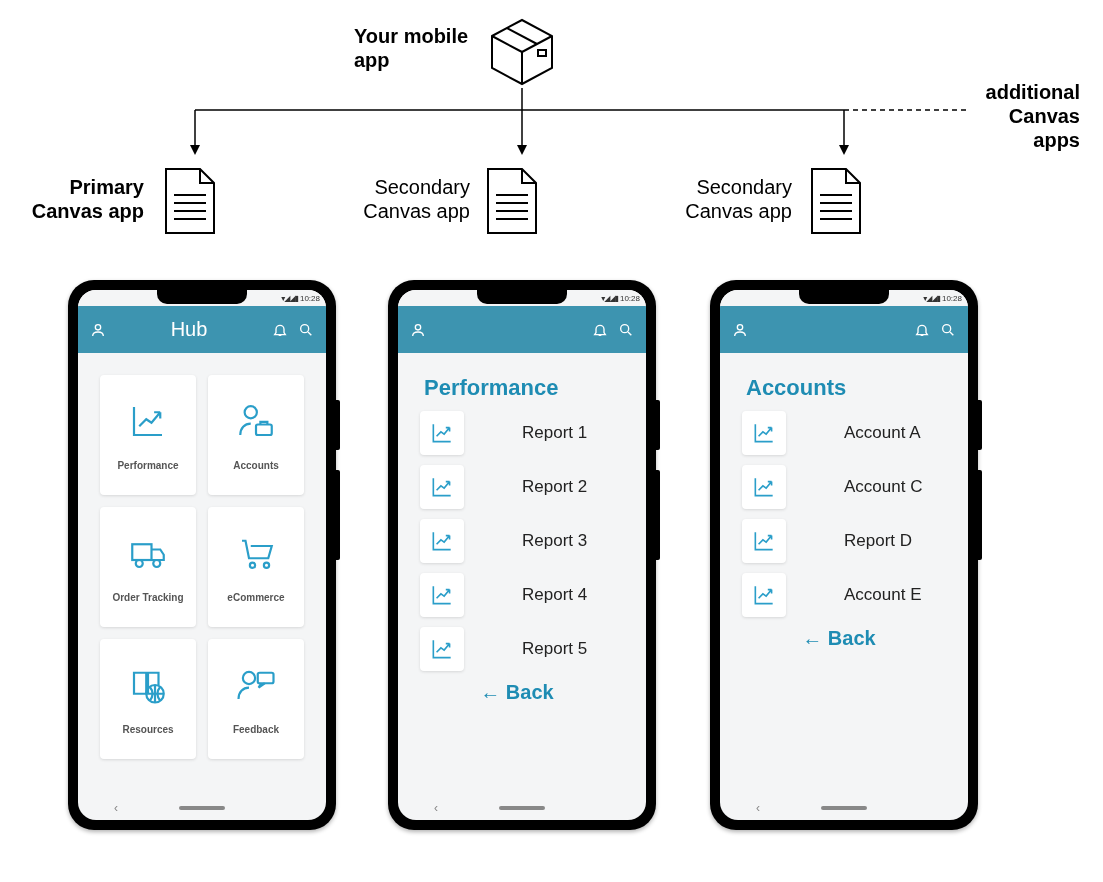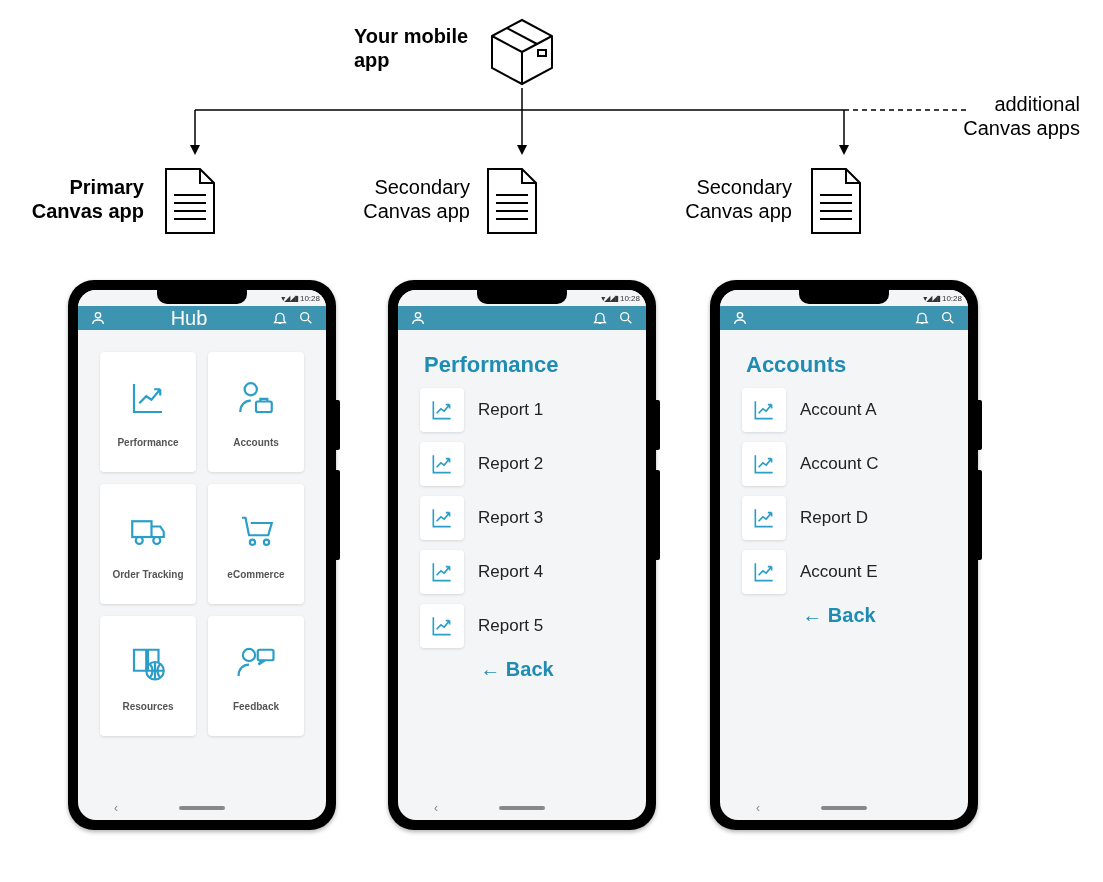--- a/index.html
+++ b/index.html
@@ -90,21 +90,21 @@
   justify-content: flex-end;
   align-items: center;
   padding: 0 6px;
   font-size: 8px;
   color: #333;
   gap: 2px;
 }
 .status-bar span:first-child { letter-spacing: -1px; }
 .header {
   background: #3d94b0;
-  height: 24px;
+  height: 47px;
   display: flex;
   align-items: center;
   justify-content: space-between;
   padding: 0 12px;
   color: #fff;
 }
 .header-title {
   font-size: 20px;
   font-weight: 400;
   flex: 1;
@@ -142,20 +142,21 @@
   color: #1e8cb3;
   font-size: 22px;
   font-weight: 600;
   margin-bottom: 10px;
   padding-left: 4px;
 }
 .list-item {
   display: flex;
   align-items: center;
   margin-bottom: 10px;
+  gap: 44px;
 }
 .list-icon {
   width: 44px;
   height: 44px;
   background: #fff;
   border-radius: 4px;
   box-shadow: 0 1px 3px rgba(0,0,0,0.12);
   display: flex;
   align-items: center;
   justify-content: center;
@@ -212,21 +213,21 @@
     <line x1="195" y1="110" x2="844" y2="110" stroke="#000" stroke-width="1.5"></line>
     <line x1="844" y1="110" x2="970" y2="110" stroke="#000" stroke-width="1.5" stroke-dasharray="5,4"></line>
     <line x1="195" y1="110" x2="195" y2="148" stroke="#000" stroke-width="1.5"></line>
     <line x1="522" y1="110" x2="522" y2="148" stroke="#000" stroke-width="1.5"></line>
     <line x1="844" y1="110" x2="844" y2="148" stroke="#000" stroke-width="1.5"></line>
     <polygon points="195,155 190,145 200,145" fill="#000"></polygon>
     <polygon points="522,155 517,145 527,145" fill="#000"></polygon>
     <polygon points="844,155 839,145 849,145" fill="#000"></polygon>
   </svg>
 
-  <div class="side-label" style="left:960px; top:92px; width:120px;">additional<br>Canvas apps</div>
+  <div class="side-label" style="left:960px; top:80px; width:120px;font-weight:bold;">additional<br>Canvas apps</div>
 
   <div class="doc-label bold" style="left:-6px; top:175px; width:150px;">Primary<br>Canvas app</div>
   <div class="doc-icon" style="left:160px; top:165px;">
     <svg width="60" height="74" viewBox="0 0 60 74" fill="none" stroke="#000" stroke-width="2">
       <path d="M6 4 L40 4 L54 18 L54 68 L6 68 Z"></path>
       <path d="M40 4 L40 18 L54 18"></path>
       <line x1="14" y1="30" x2="46" y2="30"></line>
       <line x1="14" y1="38" x2="46" y2="38"></line>
       <line x1="14" y1="46" x2="46" y2="46"></line>
       <line x1="14" y1="54" x2="46" y2="54"></line>

